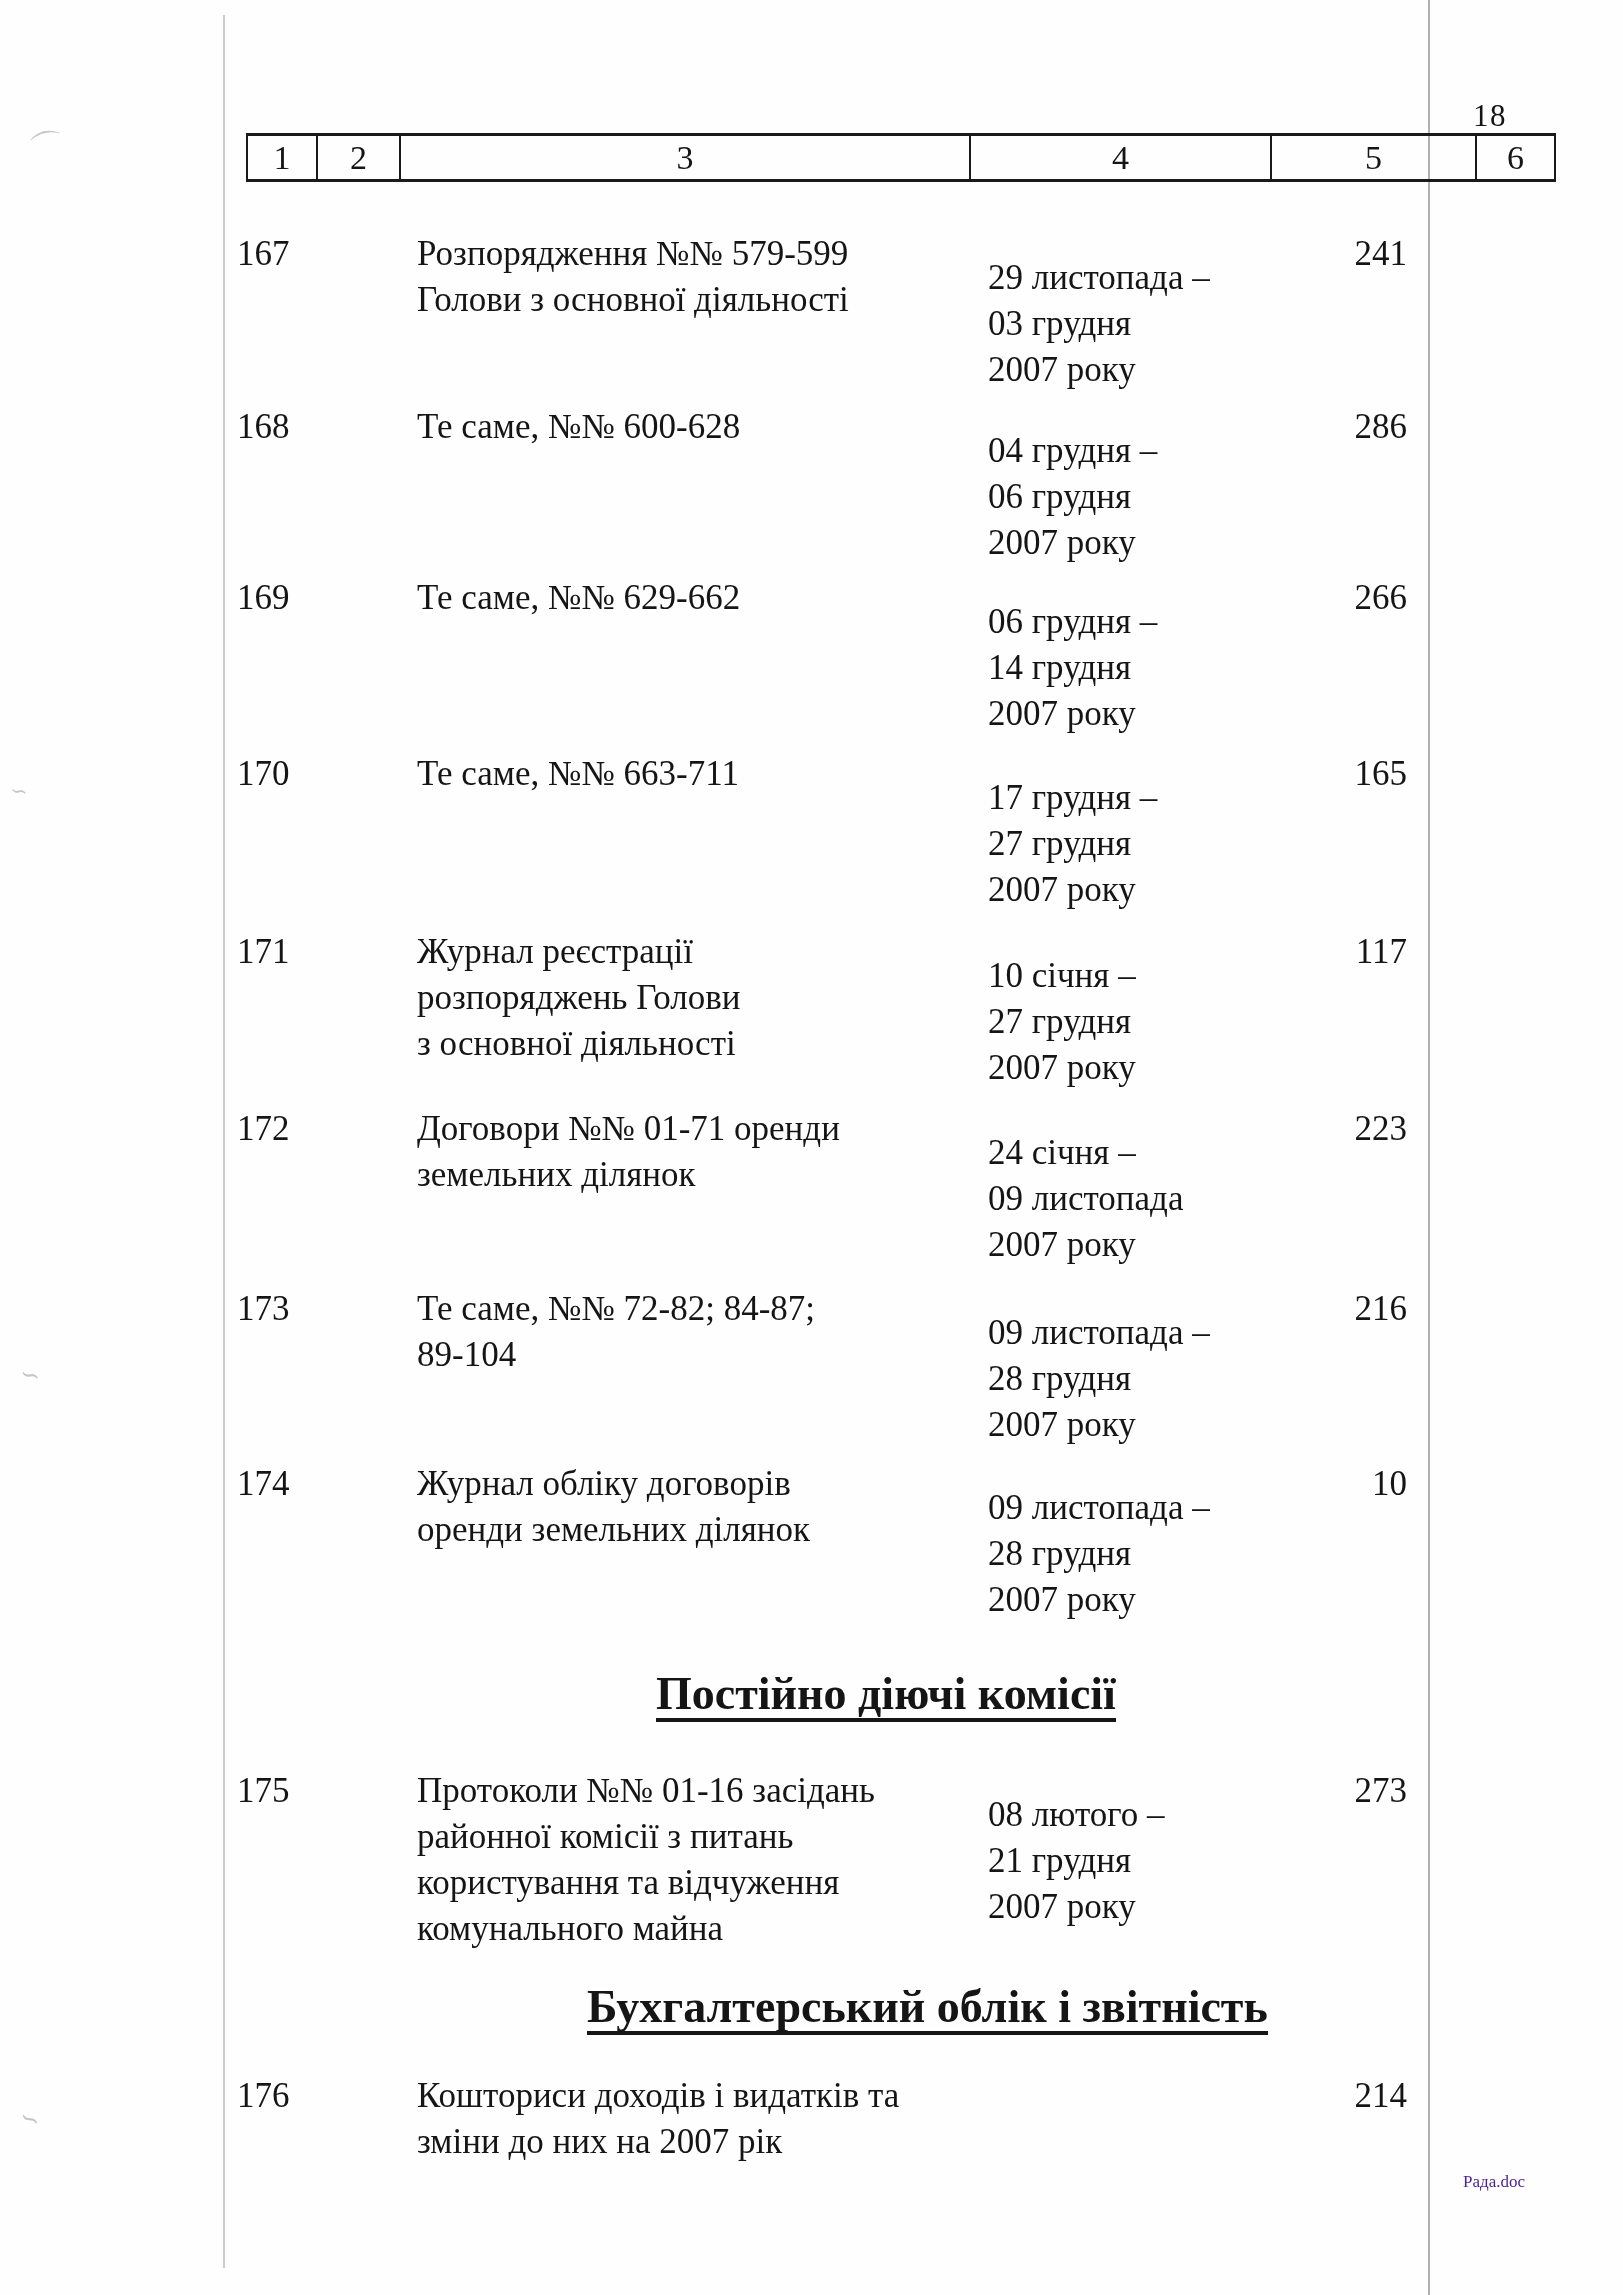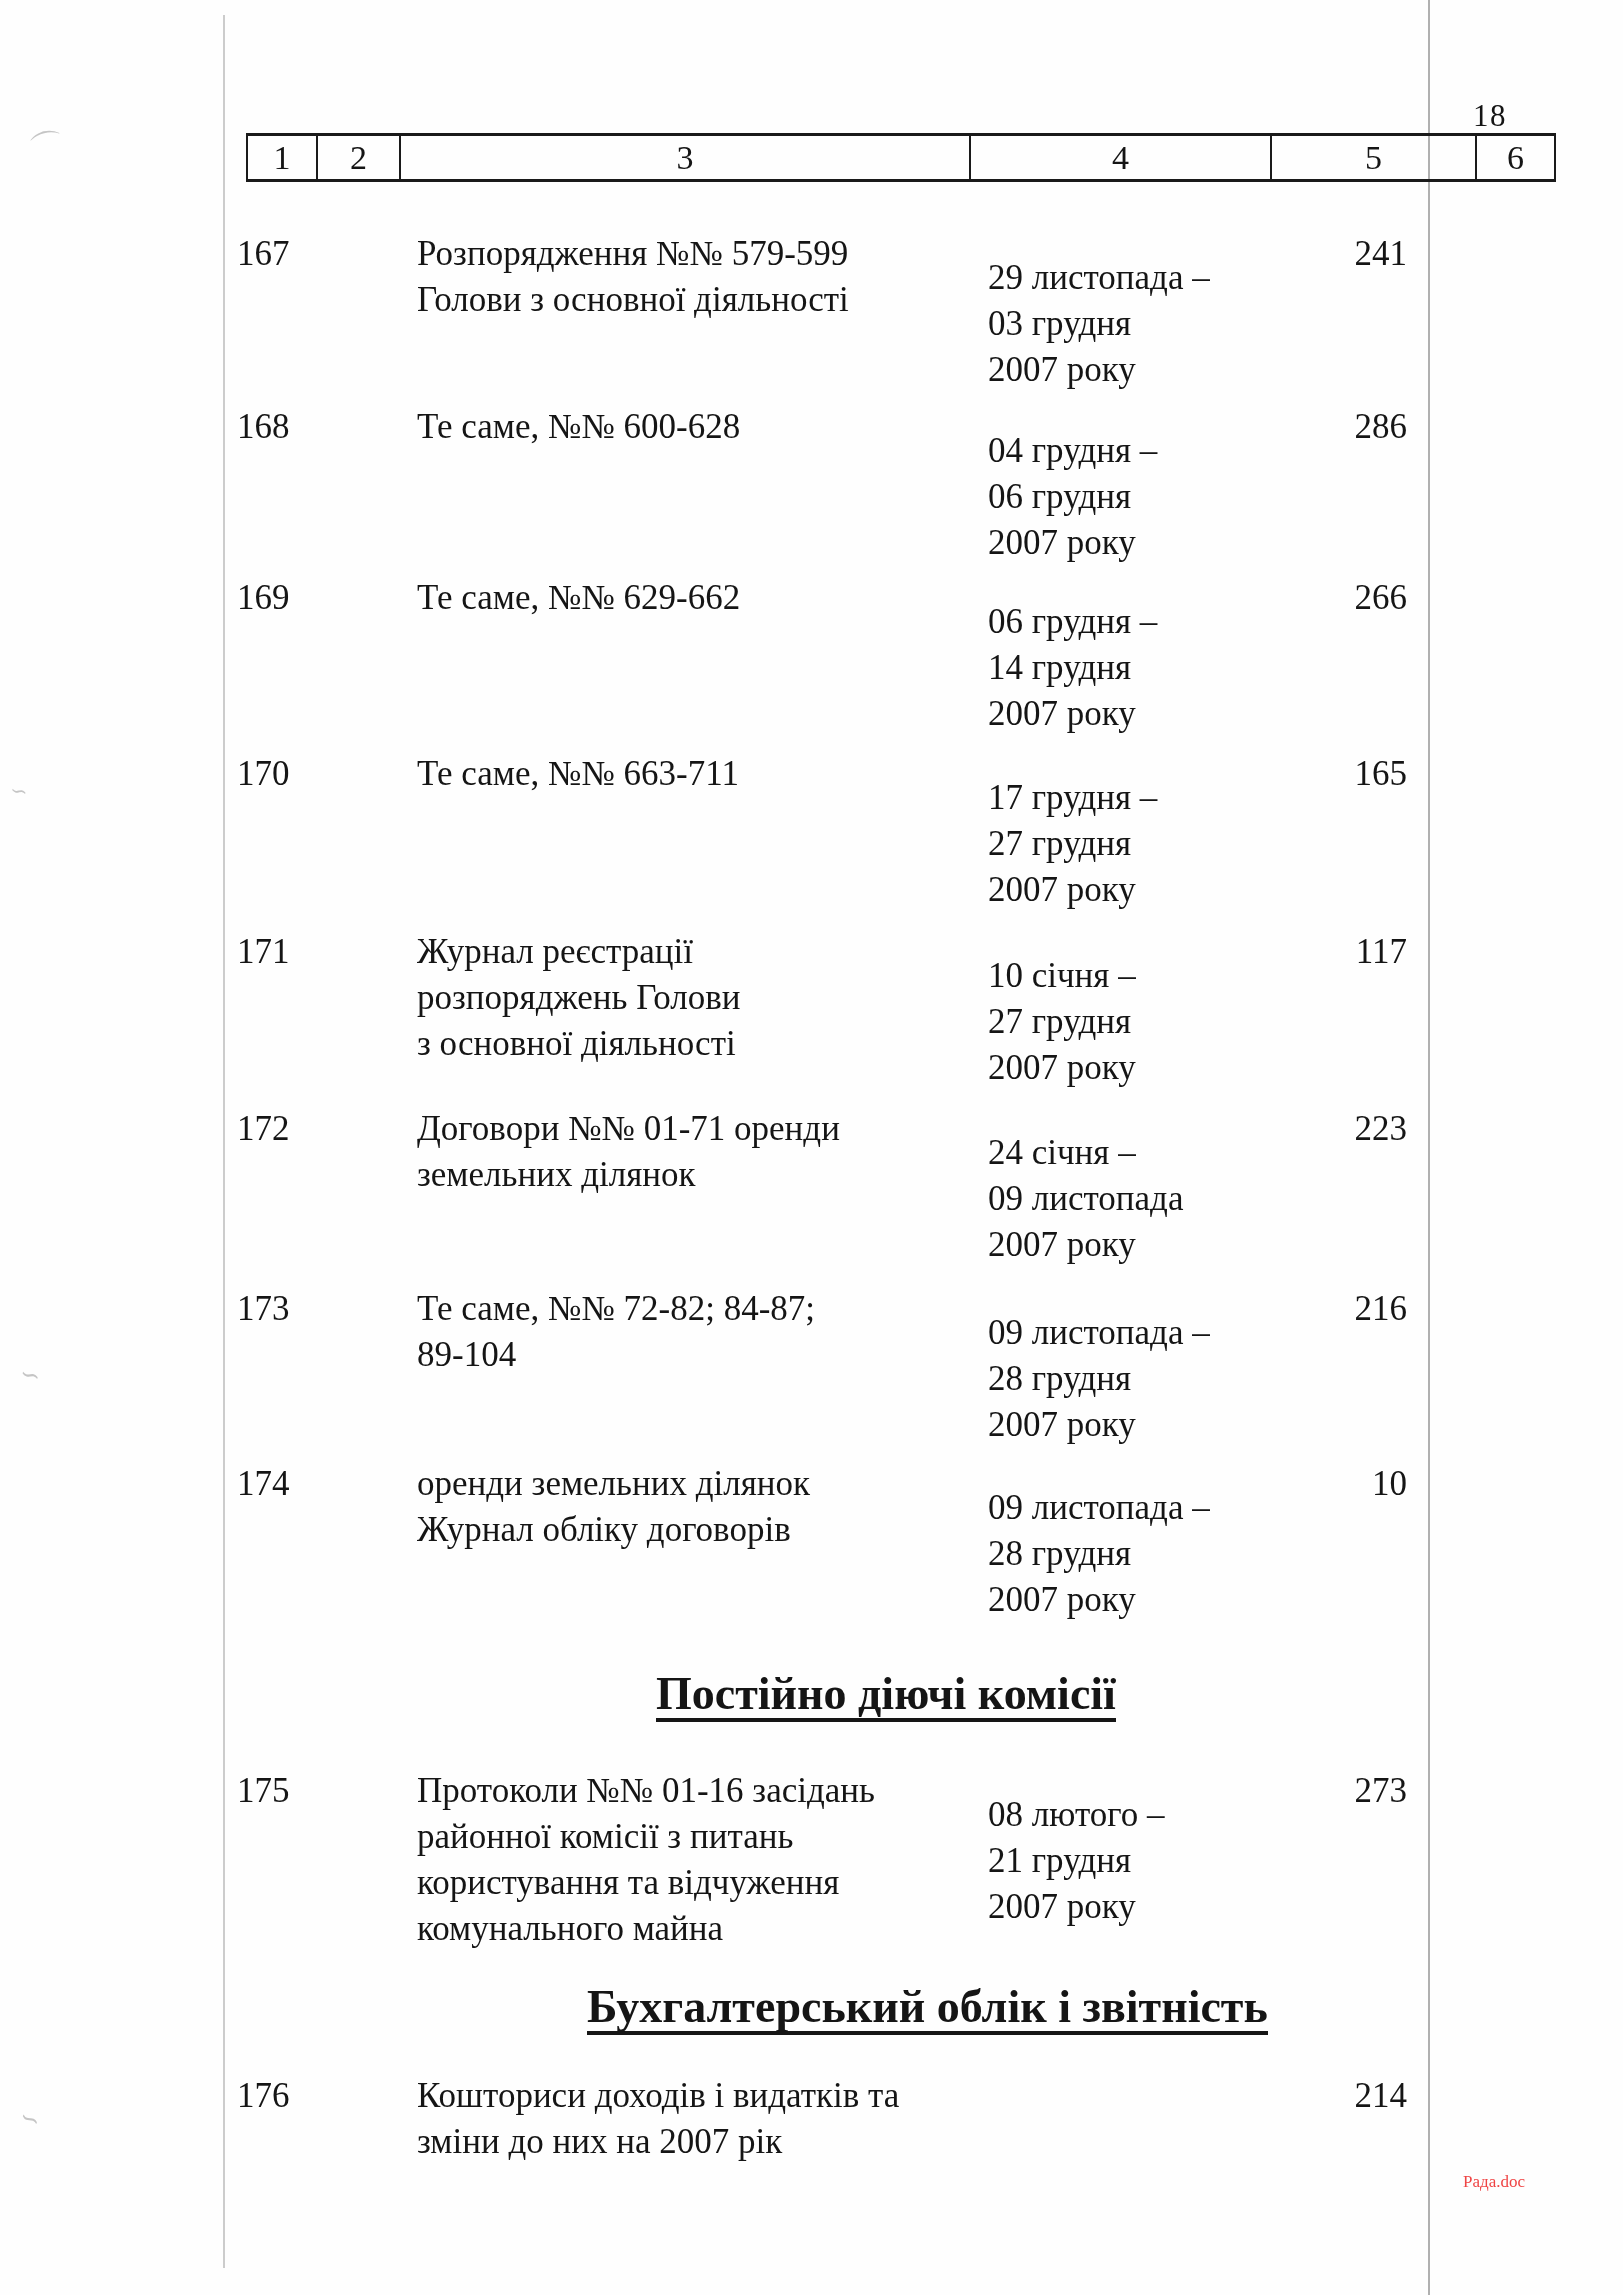--- a/index.html
+++ b/index.html
@@ -89,21 +89,21 @@
     padding-bottom: 2.5px;
     line-height: 43px;
     white-space: nowrap;
   }
 
   .footer-note {
     position: absolute;
     left: 1463px;
     top: 2172px;
     font-size: 17px;
-    color: #ef4444;
+    color: #4c1d95;
   }
 </style>
 </head>
 <body>
 
 <div class="page">
 
   <div class="scan-line left"></div>
   <div class="scan-line right"></div>
 
@@ -215,22 +215,22 @@
       <div class="line">09 листопада –</div>
       <div class="line">28 грудня</div>
       <div class="line">2007 року</div>
     </div>
     <div class="pages">216</div>
   </div>
 
   <div class="entry" style="top:1461px">
     <div class="num">174</div>
     <div class="desc">
+      <div class="line">Журнал обліку договорів</div>
       <div class="line">оренди земельних ділянок</div>
-      <div class="line">Журнал обліку договорів</div>
     </div>
     <div class="dates">
       <div class="line">09 листопада –</div>
       <div class="line">28 грудня</div>
       <div class="line">2007 року</div>
     </div>
     <div class="pages">10</div>
   </div>
 
   <div class="section-heading" style="left:656px;top:1672px">Постійно діючі комісії</div>

